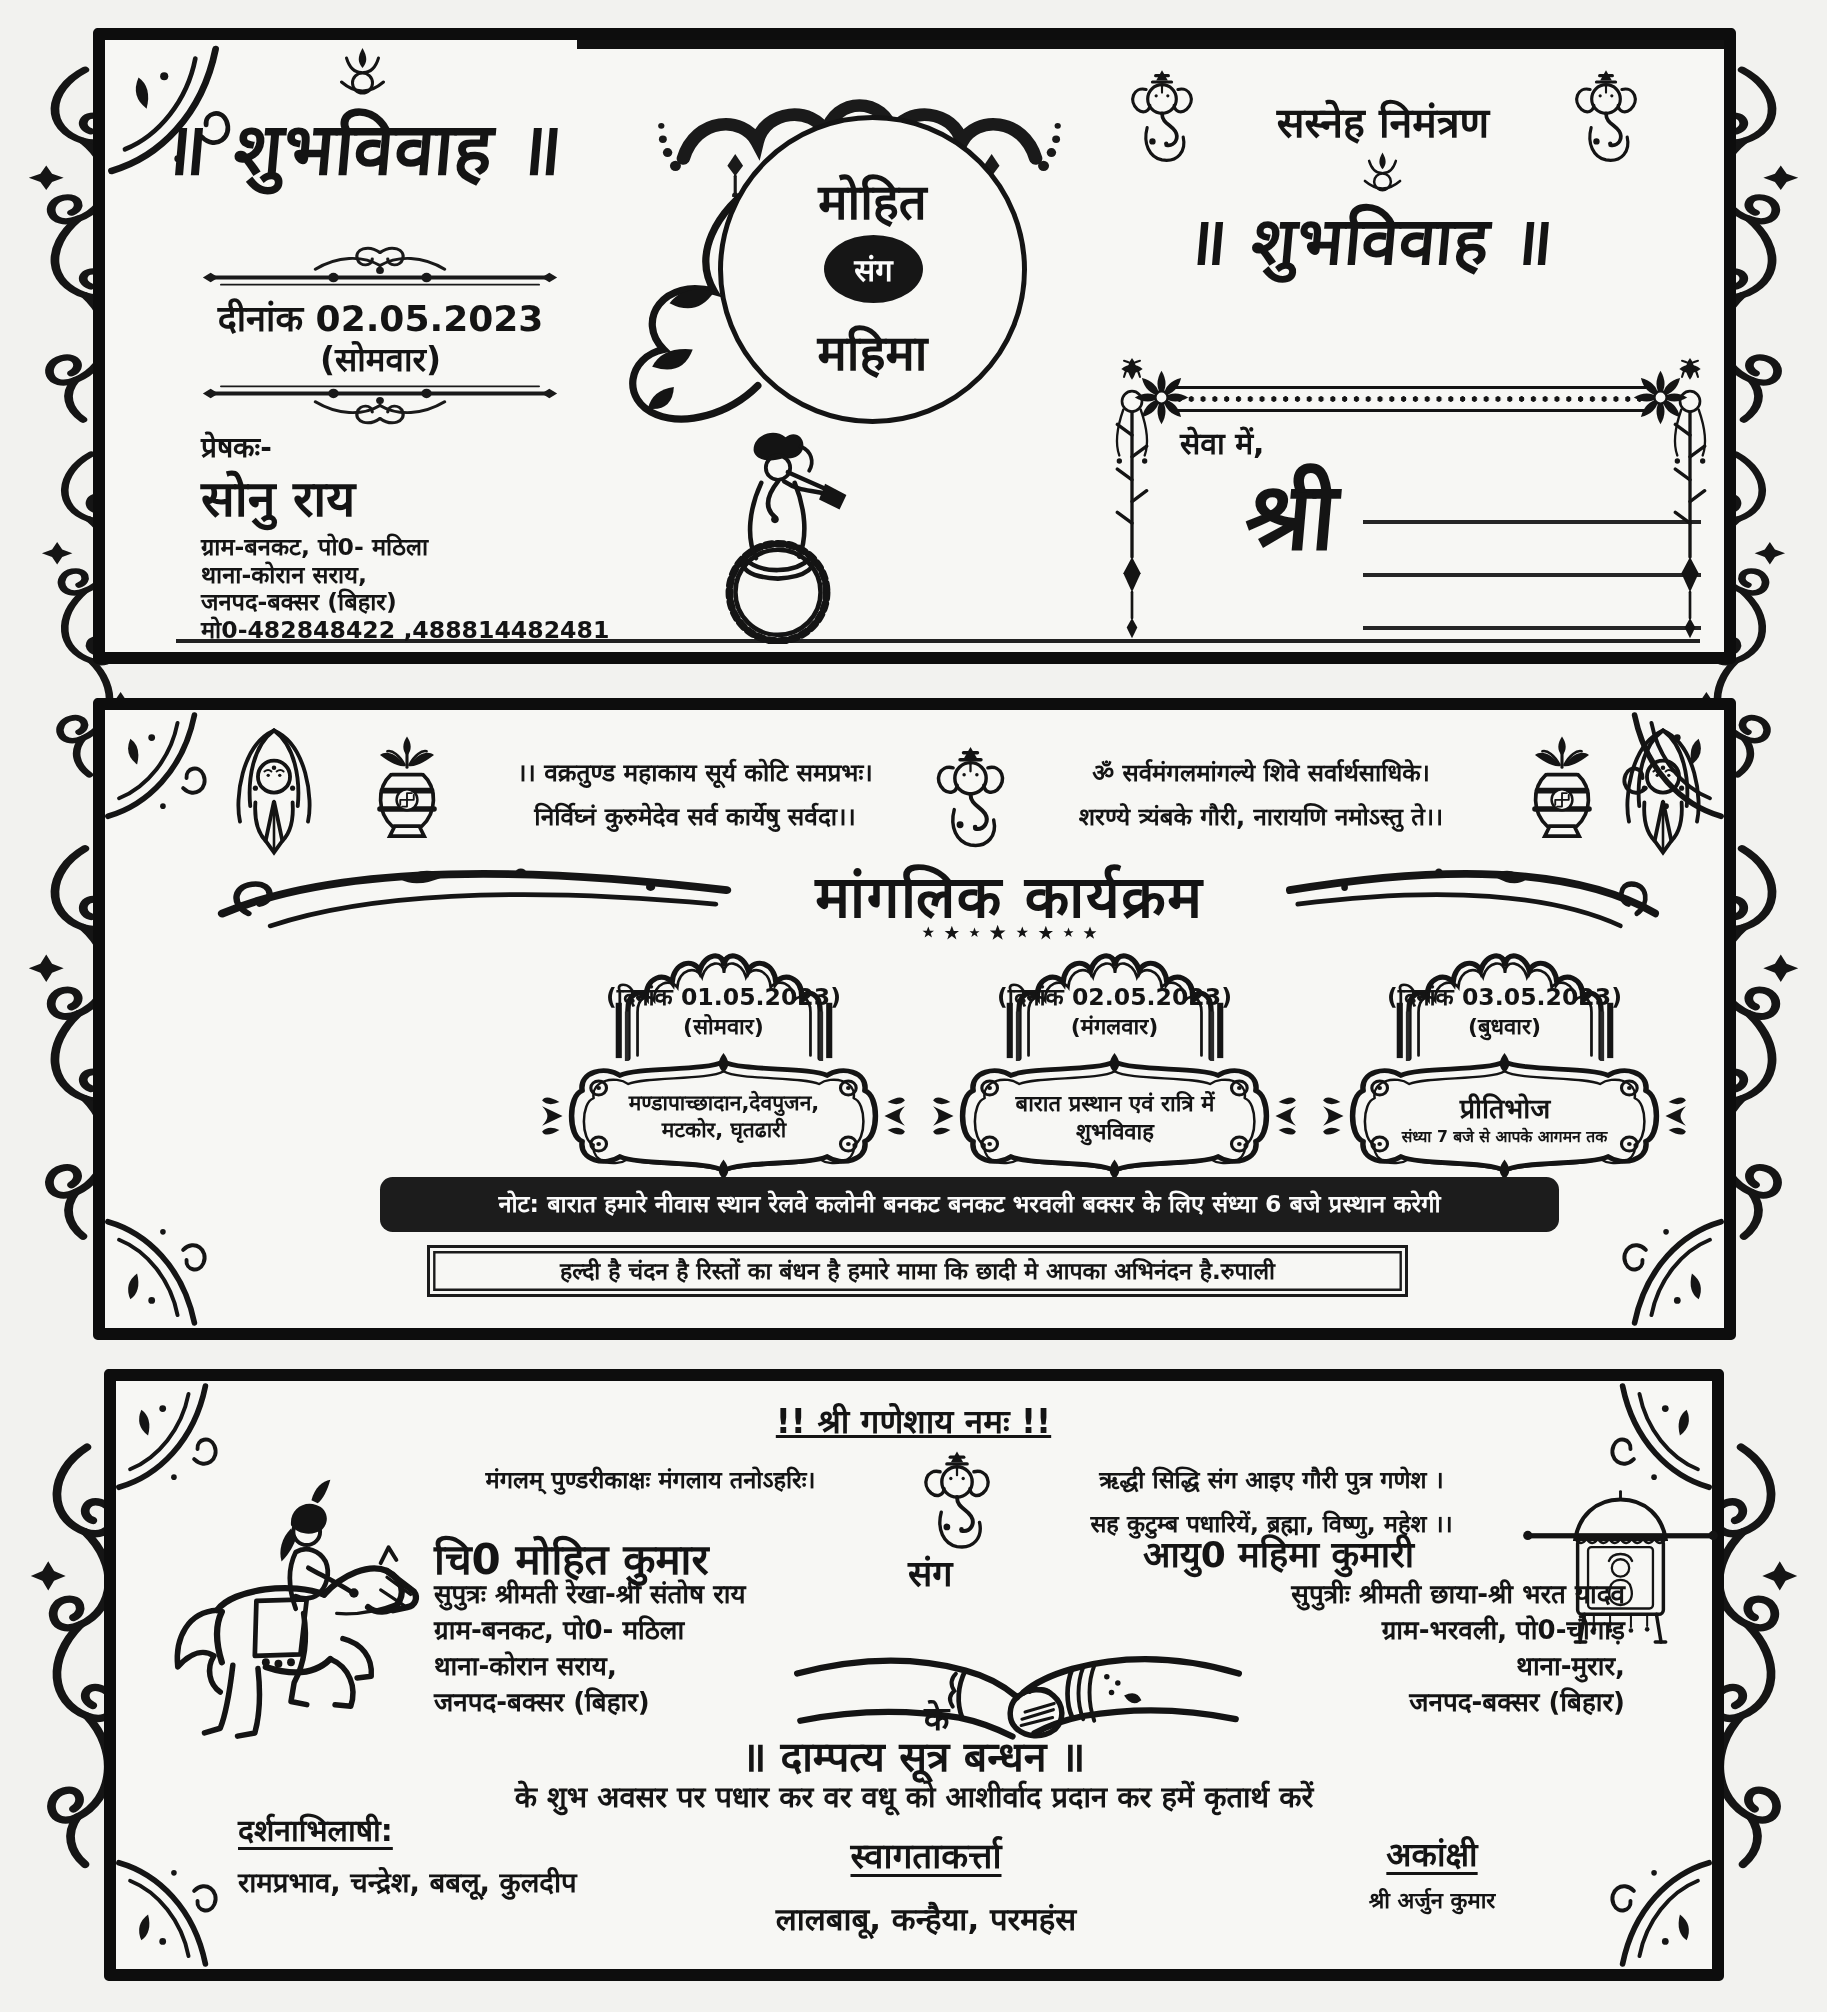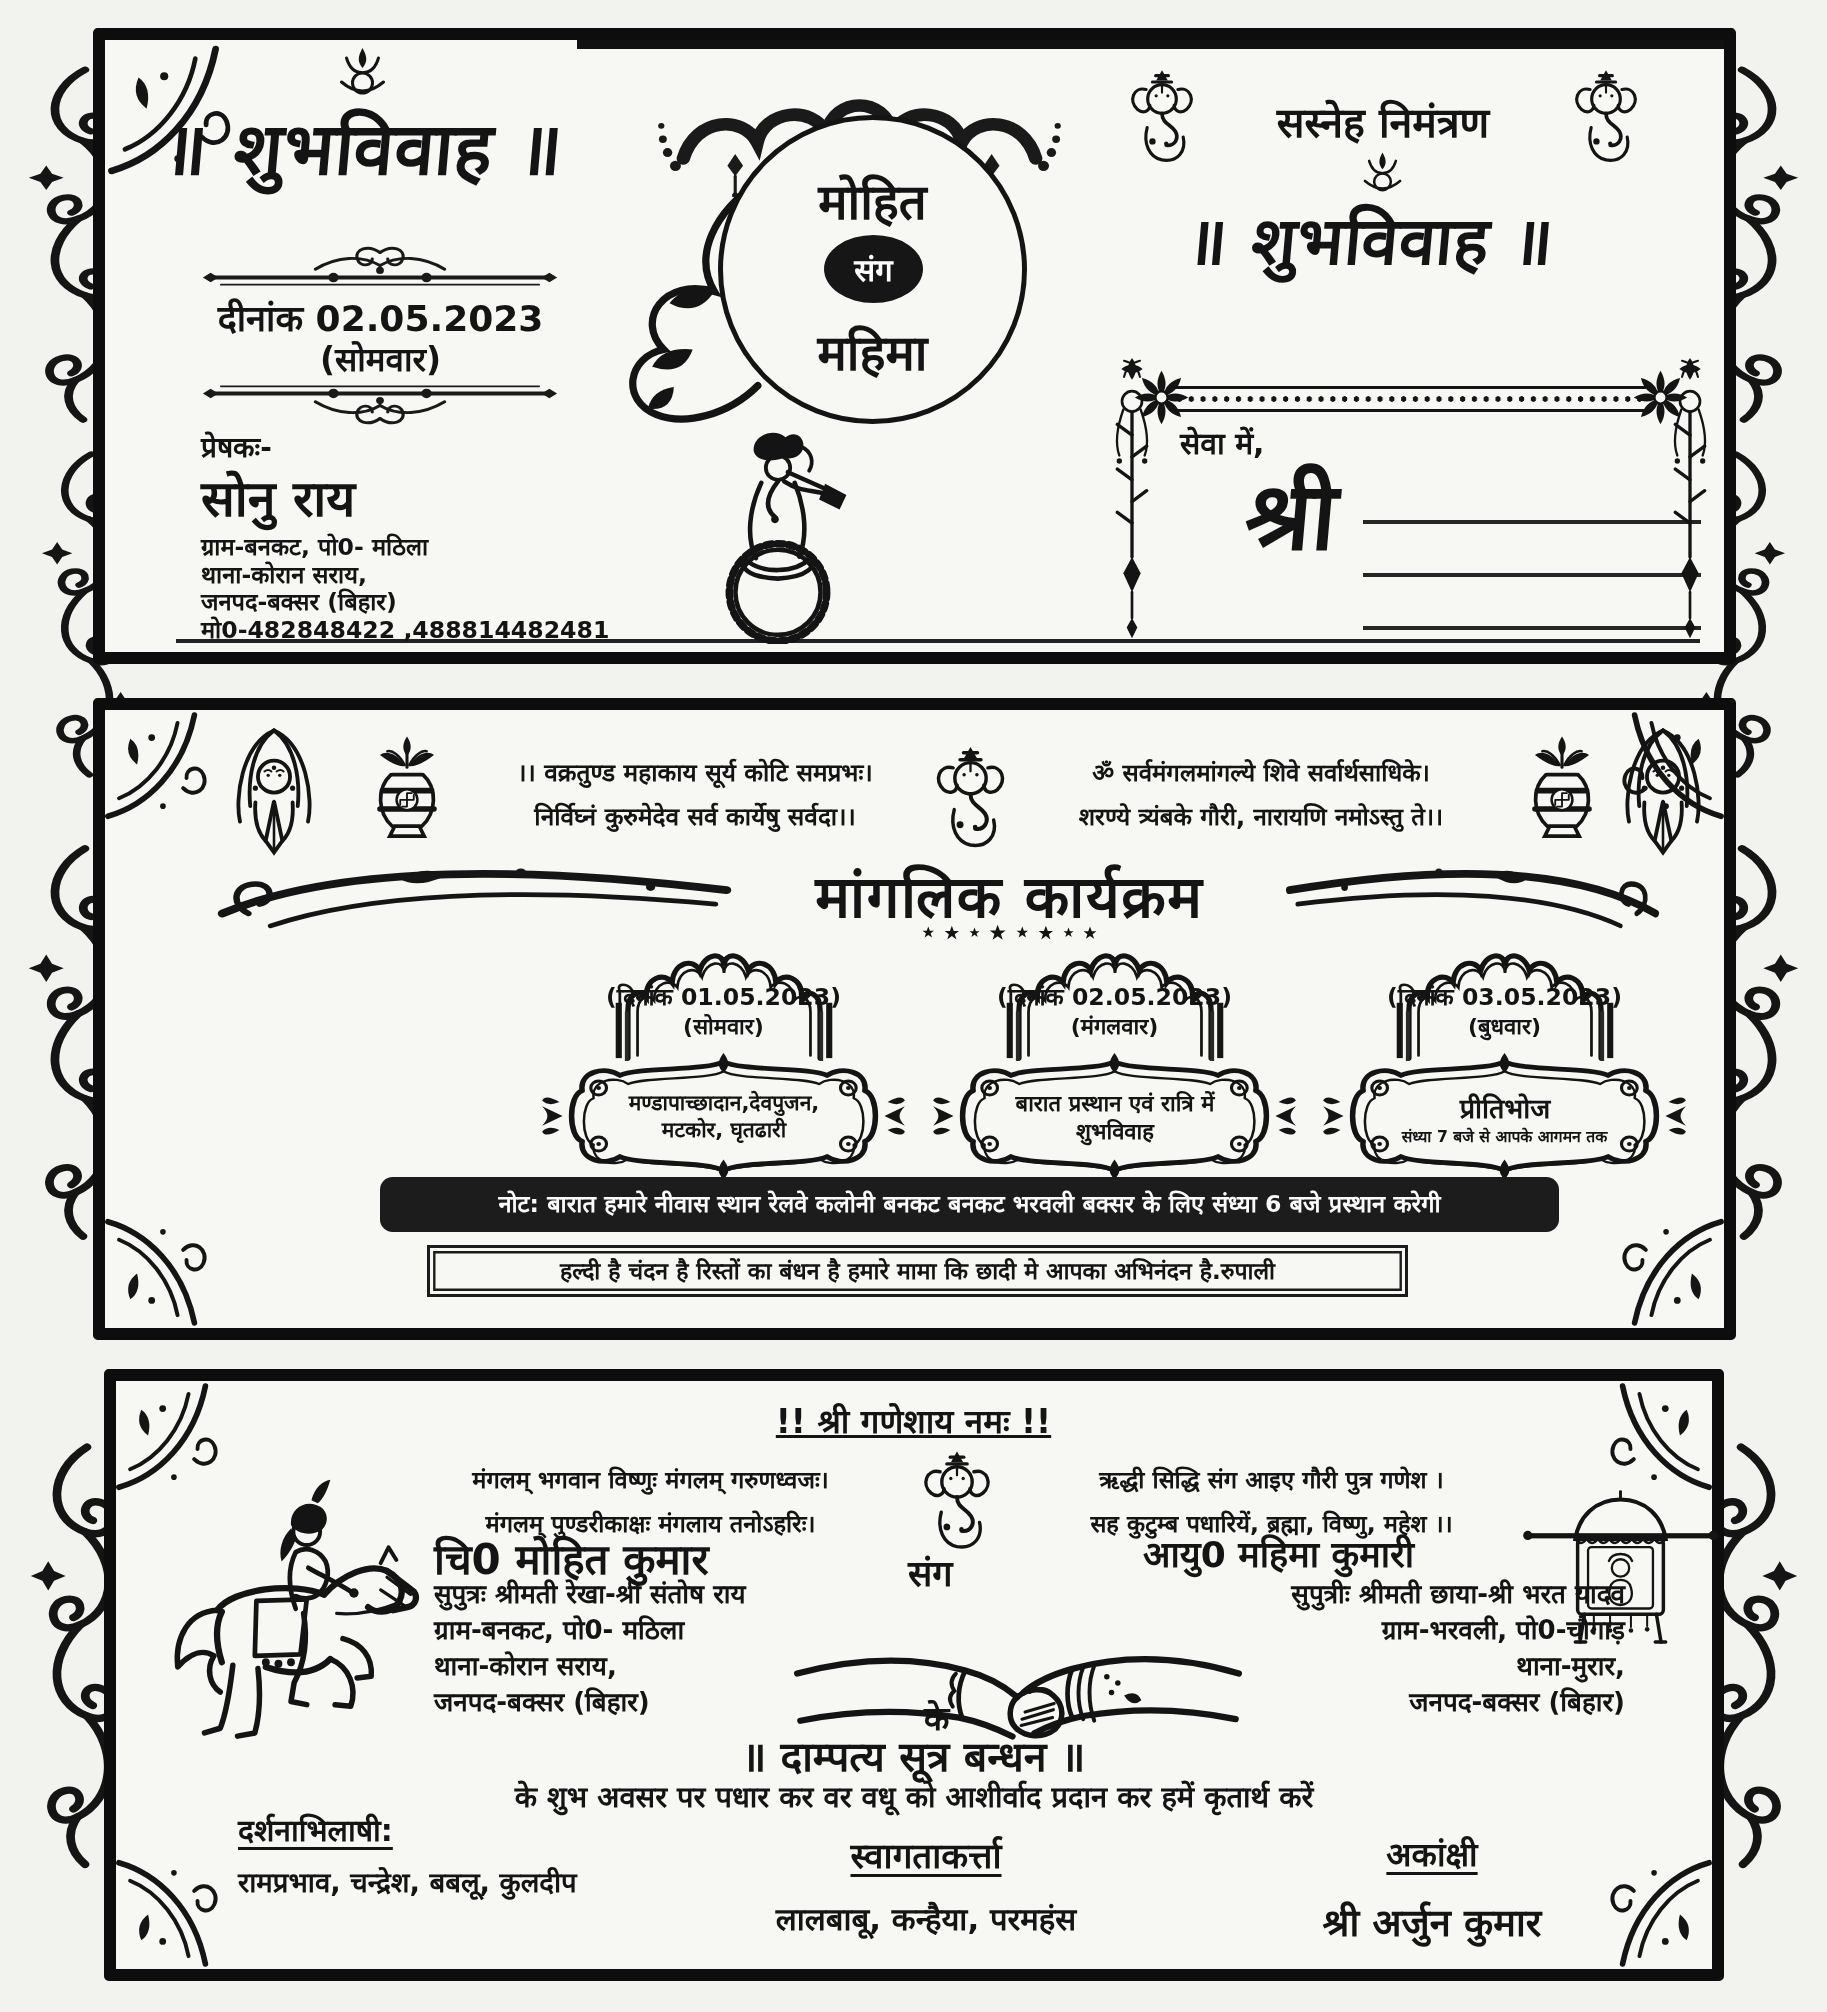--- a/index.html
+++ b/index.html
@@ -668,21 +668,20 @@
     </div>
   <div class="abs" style="right:-4.7px;bottom:-4.7px;width:118px;height:118px;transform:scaleX(-1) rotate(90deg);">
       <svg class="icon" viewBox="0 0 210 210">
         <use href="#sym-corner"></use>
       </svg>
     </div>
 
   <div class="abs ctr b" style="left:546px;top:17.3px;width:503px;font-size:33px;text-decoration:underline;">!! श्री गणेशाय नमः !!</div>
 
   <div class="abs ctr b" style="left:291px;top:77px;width:487px;font-size:23.6px;line-height:44px;">
-    <div>मंगलम् भगवान विष्णुः मंगलम् गरुणध्वजः।</div>
     <div>मंगलम् पुण्डरीकाक्षः मंगलाय तनोऽहरिः।</div>
   </div>
   <div class="abs" style="left:796px;top:63px;width:90px;height:114px;">
       <svg class="icon" viewBox="0 0 160 200">
         <use href="#sym-ganesh"></use>
       </svg>
     </div>
   <div class="abs ctr b" style="left:896px;top:77px;width:519px;font-size:23.6px;line-height:44px;">
     <div>ऋद्धी सिद्धि संग आइए गौरी पुत्र गणेश ।</div>
     <div>सह कुटुम्ब पधारियें, ब्रह्मा, विष्णु, महेश ।।</div>
@@ -731,16 +730,16 @@
     <div style="margin-top:12.6px;font-size:27.5px;line-height:39px;">
       <div>रामप्रभाव, चन्द्रेश, बबलू, कुलदीप</div>
     </div>
   </div>
   <div class="abs ctr b" style="left:535px;top:450px;width:550px;">
     <div class="underl" style="font-size:35px;">स्वागताकर्त्ता</div>
     <div style="margin-top:19px;font-size:31px;">लालबाबू, कन्हैया, परमहंस</div>
   </div>
   <div class="abs ctr b" style="left:1143px;top:450px;width:346px;">
     <div class="underl" style="font-size:33px;">अकांक्षी</div>
-    <div style="margin-top:19px;font-size:38px;">श्री अर्जुन कुमार</div>
+    <div style="margin-top:8px;font-size:22px;">श्री अर्जुन कुमार</div>
   </div>
 </div>
 
 
 </body></html>

